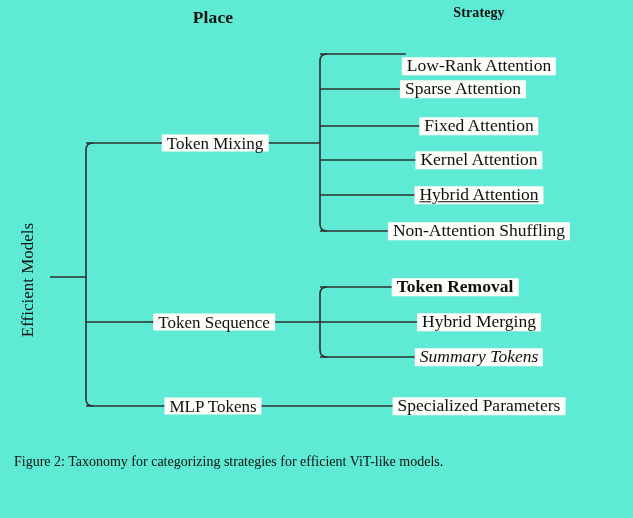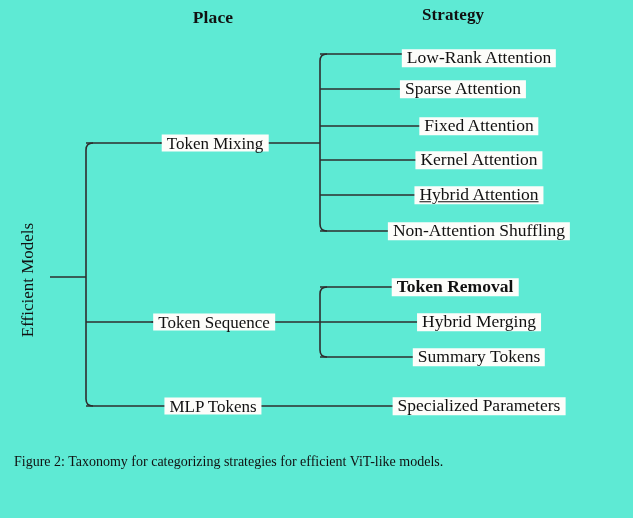--- a/index.html
+++ b/index.html
@@ -22,21 +22,21 @@
   
   .col-header {
     position: absolute;
     font-weight: bold;
     font-size: 17.5px;
     letter-spacing: 0.1px;
     white-space: nowrap;
     transform: translateX(-50%);
   }
   #header-place  { left: 213px; top: 7px; }
-  #header-strategy { left: 453px; top: 5px; font-size: 17px; }
+  #header-strategy { left: 479px; top: 5px; font-size: 14px; }
 
   
   #root-label {
     position: absolute;
     left: 28px;
     top: 280px;
     font-size: 17px;
     white-space: nowrap;
     transform: translate(-50%, -50%) rotate(-90deg);
     transform-origin: center center;
@@ -115,27 +115,27 @@
       <line x1="320" y1="287" x2="422.4765625" y2="287"></line>
       <line x1="320" y1="322" x2="424.09375" y2="322"></line>
       <line x1="320" y1="357" x2="416.796875" y2="357"></line>
       <line x1="167.2421875" y1="406" x2="396.609375" y2="406"></line>
     </svg>
 
   <div id="node-layer">
       <div class="node-text node-place" style="left: 215px; top: 143px;">Token Mixing</div>
       <div class="node-text node-place" style="left: 214px; top: 322px;">Token Sequence</div>
       <div class="node-text node-place" style="left: 213px; top: 406px;">MLP Tokens</div>
-      <div class="node-text node-leaf" style="left: 479px; top: 58px;">Low-Rank Attention</div>
+      <div class="node-text node-leaf" style="left: 479px; top: 66px;">Low-Rank Attention</div>
       <div class="node-text node-leaf" style="left: 463px; top: 89px;">Sparse Attention</div>
       <div class="node-text node-leaf" style="left: 479px; top: 126px;">Fixed Attention</div>
       <div class="node-text node-leaf" style="left: 479px; top: 160px;">Kernel Attention</div>
       <div class="node-text node-leaf" style="left: 479px; top: 195px; text-decoration: underline;">Hybrid Attention</div>
       <div class="node-text node-leaf" style="left: 479px; top: 231px;">Non-Attention Shuffling</div>
       <div class="node-text node-leaf" style="left: 455px; top: 287px; font-weight: bold;">Token Removal</div>
       <div class="node-text node-leaf" style="left: 479px; top: 322px;">Hybrid Merging</div>
-      <div class="node-text node-leaf" style="left: 479px; top: 357px;">Summary Tokens</div>
+      <div class="node-text node-leaf" style="left: 479px; top: 357px; font-style: italic;">Summary Tokens</div>
       <div class="node-text node-leaf" style="left: 479px; top: 406px;">Specialized Parameters</div>
     </div>
 
   <div id="caption">Figure 2: Taxonomy for categorizing strategies for efficient ViT-like models.</div>
 
 </div>
 
 </body></html>

